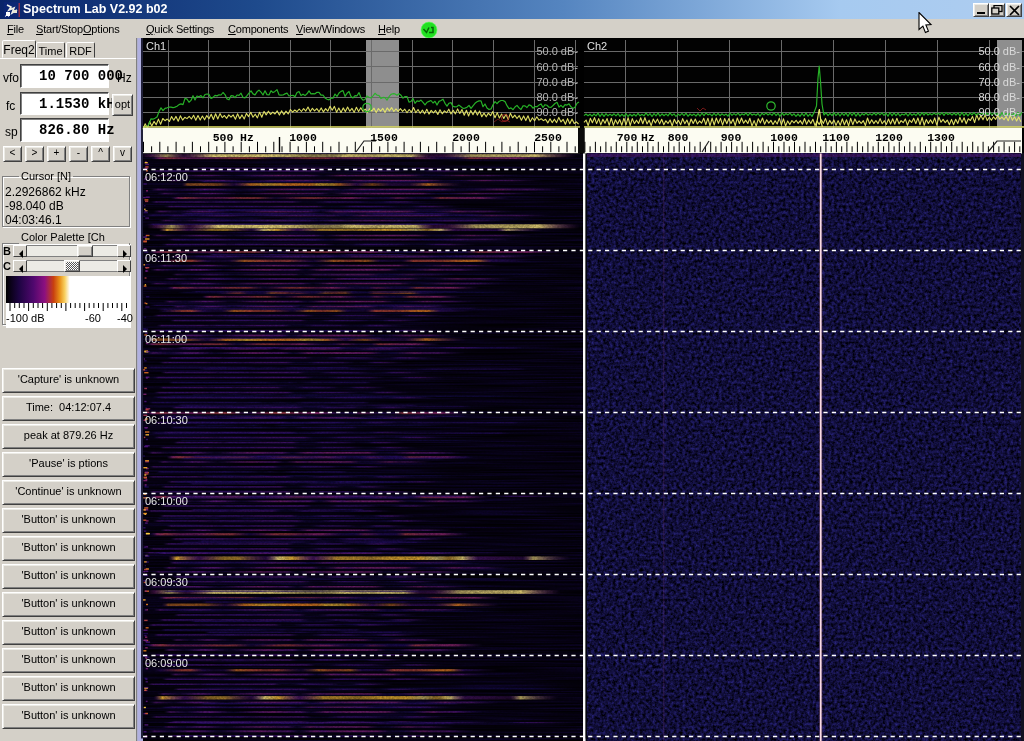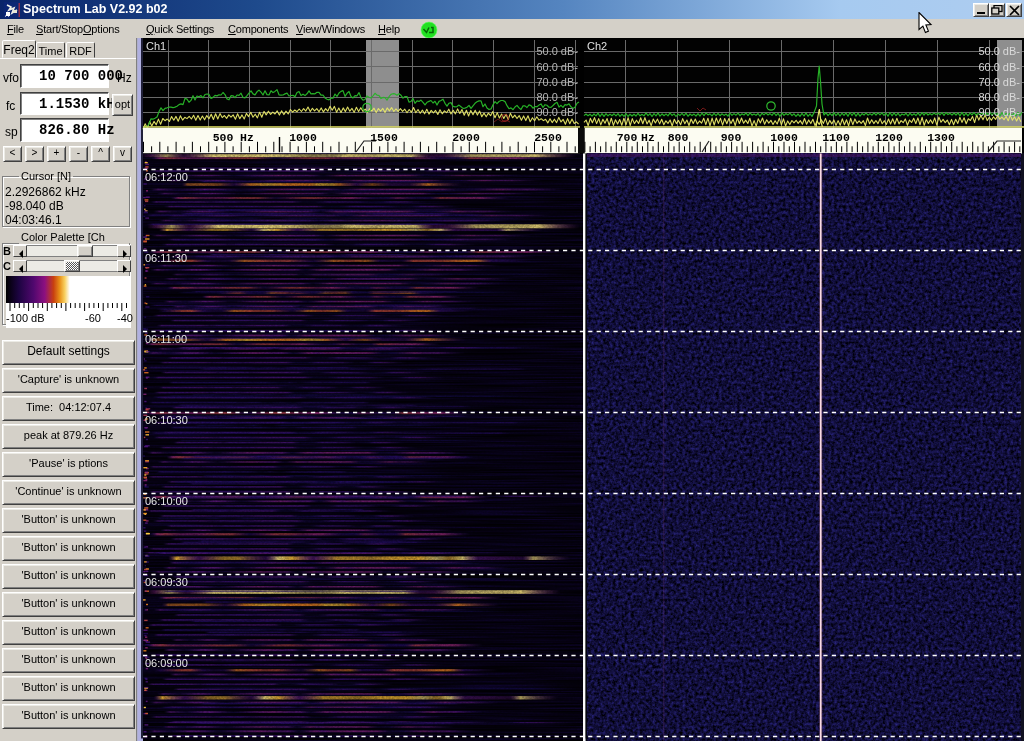--- a/index.html
+++ b/index.html
@@ -139,21 +139,20 @@
           <line x1="101.9" y1="0" x2="101.9" y2="5" stroke="#000" stroke-width="1"></line>
           <line x1="106.5" y1="0" x2="106.5" y2="5" stroke="#000" stroke-width="1"></line>
           <line x1="111.2" y1="0" x2="111.2" y2="5" stroke="#000" stroke-width="1"></line>
           <line x1="115.8" y1="0" x2="115.8" y2="8" stroke="#000" stroke-width="1"></line>
           <line x1="120.5" y1="0" x2="120.5" y2="5" stroke="#000" stroke-width="1"></line>
         </svg>
 <div style="position:absolute;left:0px;top:36px;font:11px 'Liberation Sans';color:#000">-100 dB</div>
 <div style="position:absolute;left:79px;top:36px;font:11px 'Liberation Sans';color:#000">-60</div>
 <div style="position:absolute;left:111px;top:36px;font:11px 'Liberation Sans';color:#000">-40</div>
 </div>
-<div class="wbtn" style="left:2px;top:302px;width:133px;height:25px;font-size:12px;line-height:21px">Default settings</div>
 <div class="wbtn" style="left:2px;top:330px;width:133px;height:25px;font-size:11px;line-height:21px">'Capture' is unknown</div>
 <div class="wbtn" style="left:2px;top:358px;width:133px;height:25px;font-size:11px;line-height:21px">Time:&nbsp; 04:12:07.4</div>
 <div class="wbtn" style="left:2px;top:386px;width:133px;height:25px;font-size:11px;line-height:21px">peak at 879.26 Hz</div>
 <div class="wbtn" style="left:2px;top:414px;width:133px;height:25px;font-size:11px;line-height:21px">'Pause' is ptions</div>
 <div class="wbtn" style="left:2px;top:442px;width:133px;height:25px;font-size:11px;line-height:21px">'Continue' is unknown</div>
 <div class="wbtn" style="left:2px;top:470px;width:133px;height:25px;font-size:11px;line-height:21px">'Button' is unknown</div>
 <div class="wbtn" style="left:2px;top:498px;width:133px;height:25px;font-size:11px;line-height:21px">'Button' is unknown</div>
 <div class="wbtn" style="left:2px;top:526px;width:133px;height:25px;font-size:11px;line-height:21px">'Button' is unknown</div>
 <div class="wbtn" style="left:2px;top:554px;width:133px;height:25px;font-size:11px;line-height:21px">'Button' is unknown</div>
 <div class="wbtn" style="left:2px;top:582px;width:133px;height:25px;font-size:11px;line-height:21px">'Button' is unknown</div>

